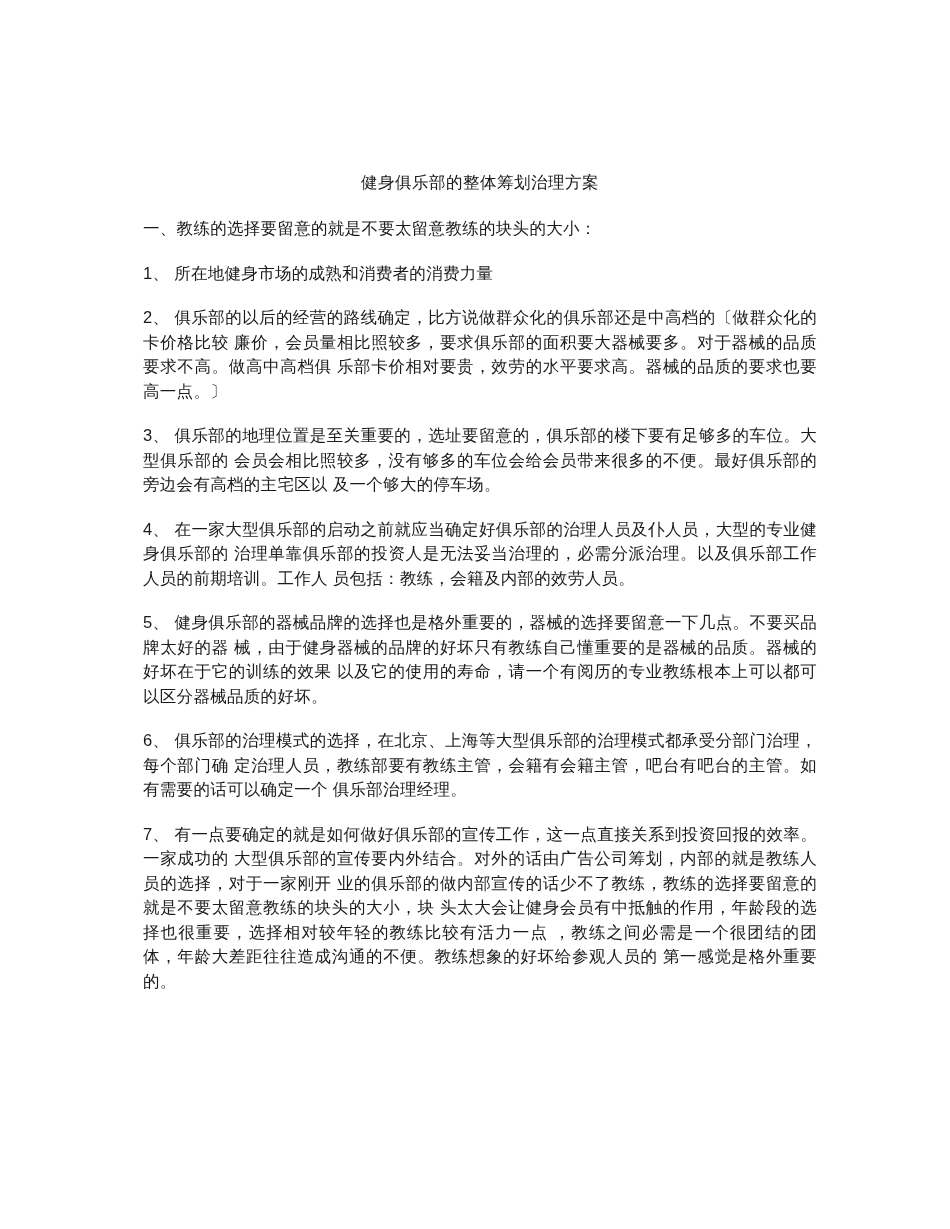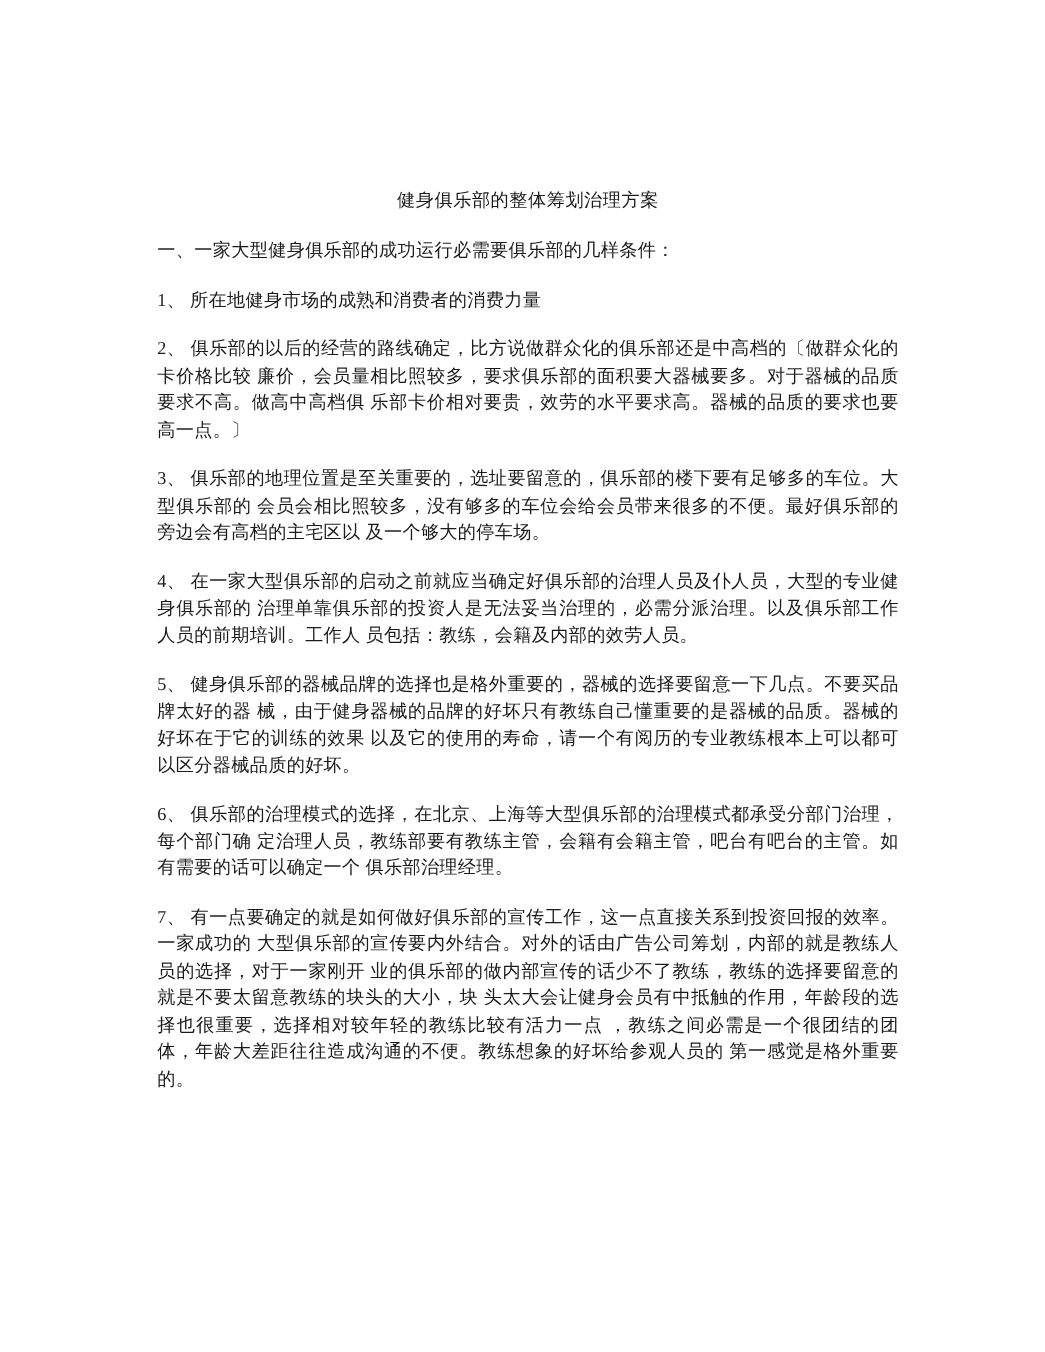--- a/index.html
+++ b/index.html
@@ -8,21 +8,21 @@
     background: #ffffff;
   }
   .page {
     position: relative;
     width: 950px;
     height: 1229px;
     margin: 0 auto;
     background: #ffffff;
     box-sizing: border-box;
     padding: 170px 133px 2px 143px;
-    font-family: Liberation Serif, serif;
+    font-family: Liberation Sans, sans-serif;
     color: #1a1a1a;
     overflow: hidden;
   }
   .doc-title {
     font-size: 16.5px;
     font-weight: normal;
     text-align: center;
     margin: 0 0 22px 0;
     line-height: 24px;
     letter-spacing: 0.5px;
@@ -35,21 +35,21 @@
     letter-spacing: 0.3px;
     word-break: break-all;
   }
 </style>
 </head>
 <body>
 
 <div class="page">
   <h1 class="doc-title">健身俱乐部的整体筹划治理方案</h1>
 
-  <p class="para">一、一家大型健身俱乐部的成功运行必需要俱乐部的几样条件：</p>
+  <p class="para">一、教练的选择要留意的就是不要太留意教练的块头的大小：</p>
 
   <p class="para">1、 所在地健身市场的成熟和消费者的消费力量</p>
 
   <p class="para">2、 俱乐部的以后的经营的路线确定，比方说做群众化的俱乐部还是中高档的〔做群众化的卡价格比较 廉价，会员量相比照较多，要求俱乐部的面积要大器械要多。对于器械的品质要求不高。做高中高档俱 乐部卡价相对要贵，效劳的水平要求高。器械的品质的要求也要高一点。〕</p>
 
   <p class="para">3、 俱乐部的地理位置是至关重要的，选址要留意的，俱乐部的楼下要有足够多的车位。大型俱乐部的 会员会相比照较多，没有够多的车位会给会员带来很多的不便。最好俱乐部的旁边会有高档的主宅区以 及一个够大的停车场。</p>
 
   <p class="para">4、 在一家大型俱乐部的启动之前就应当确定好俱乐部的治理人员及仆人员，大型的专业健身俱乐部的 治理单靠俱乐部的投资人是无法妥当治理的，必需分派治理。以及俱乐部工作人员的前期培训。工作人 员包括：教练，会籍及内部的效劳人员。</p>
 
   <p class="para">5、 健身俱乐部的器械品牌的选择也是格外重要的，器械的选择要留意一下几点。不要买品牌太好的器 械，由于健身器械的品牌的好坏只有教练自己懂重要的是器械的品质。器械的好坏在于它的训练的效果 以及它的使用的寿命，请一个有阅历的专业教练根本上可以都可以区分器械品质的好坏。</p>

